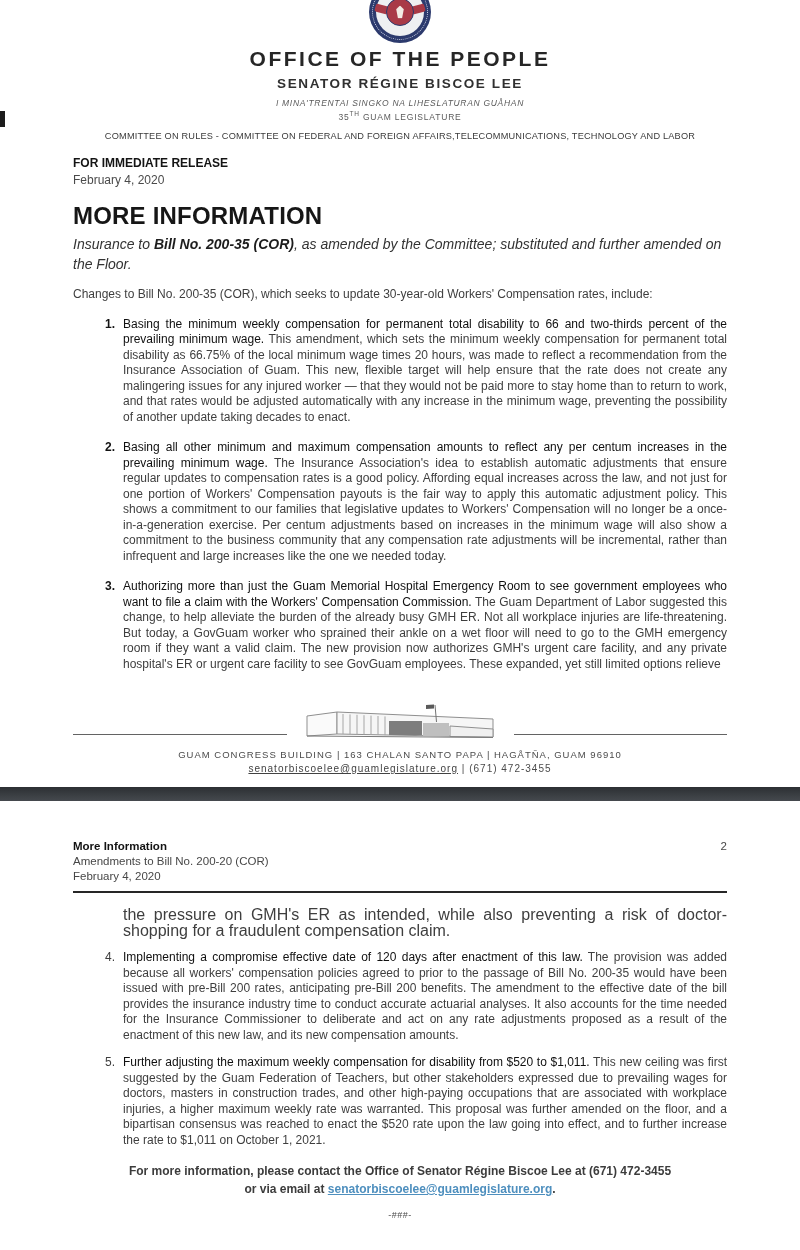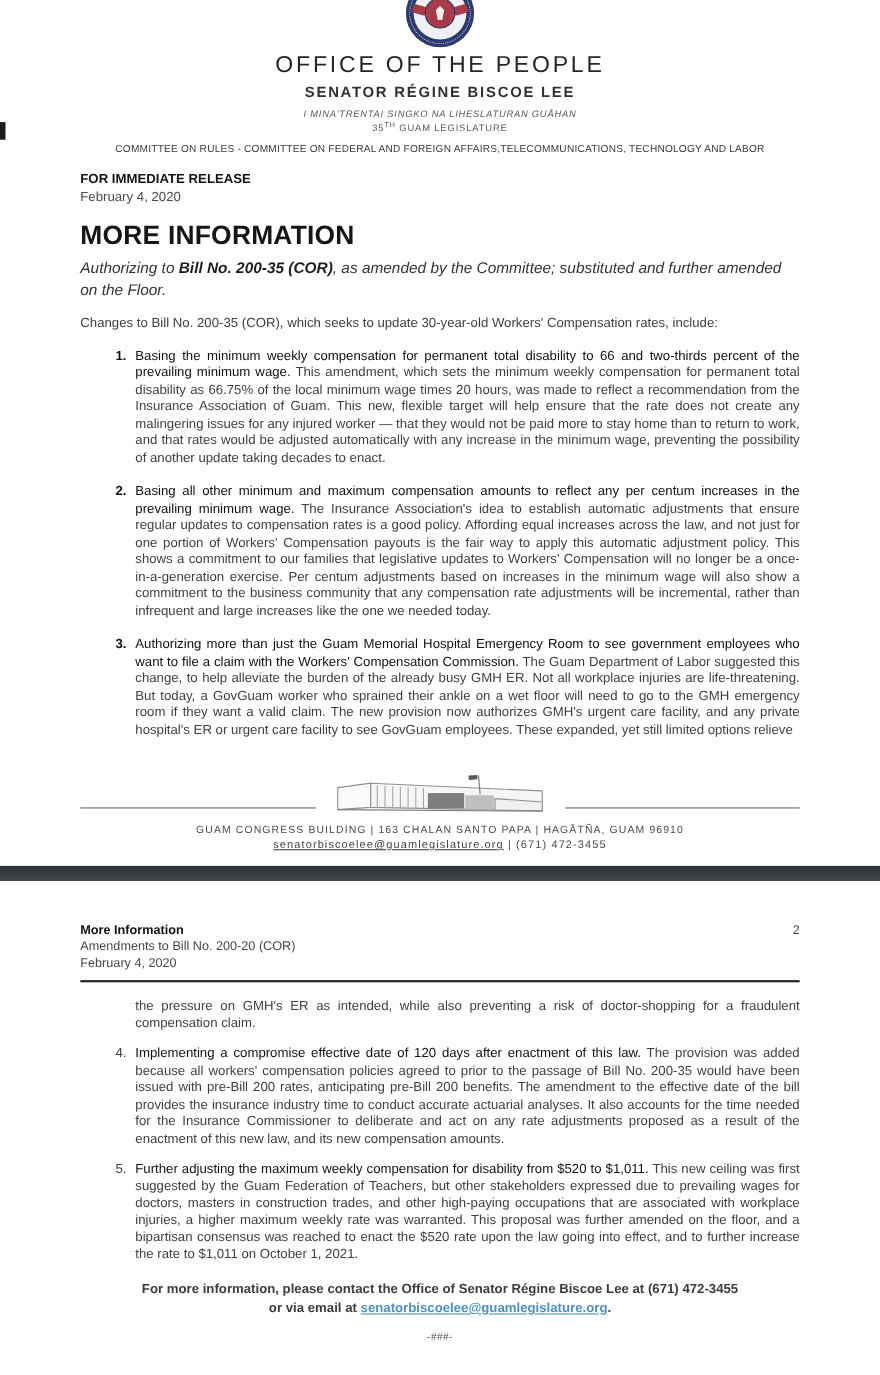--- a/index.html
+++ b/index.html
@@ -14,21 +14,21 @@
   .seal-ring{position:absolute;inset:0;border-radius:50%;background:#2c3a6d;}
   .seal-dots{position:absolute;inset:3px;border-radius:50%;border:1px dotted #cfd4e6;}
   .seal-field{position:absolute;inset:7px;border-radius:50%;background:#eef0f2;}
   .seal-flag{position:absolute;top:24px;width:13px;height:8px;background:#a93a47;border-radius:2px;}
   .seal-flag-l{left:6px;transform:rotate(15deg);}
   .seal-flag-r{right:6px;transform:rotate(-15deg);}
   .seal-core{position:absolute;inset:17px;border-radius:50%;background:#a93a47;border:1px solid #2c3a6d;box-sizing:border-box;}
   .seal-glyph{position:absolute;left:50%;top:50%;width:10px;height:13px;transform:translate(-50%,-50%);
     background:#f2ece4;clip-path:polygon(50% 0,88% 28%,70% 100%,30% 100%,12% 28%);}
 
-  .hdr-office{text-align:center;font-size:21px;font-weight:normal;letter-spacing:2.5px;color:#262626;margin:4px 0 0;}
+  .hdr-office{text-align:center;font-size:21px;font-weight:bold;letter-spacing:2.5px;color:#262626;margin:4px 0 0;}
   .hdr-senator{text-align:center;font-size:13.5px;font-weight:bold;letter-spacing:1.6px;color:#303030;margin-top:5px;}
   .hdr-chamorro{text-align:center;font-size:8.5px;font-style:italic;letter-spacing:0.7px;color:#5a5a5a;margin-top:7px;}
   .hdr-leg{text-align:center;font-size:8.5px;letter-spacing:0.8px;color:#5a5a5a;margin-top:2px;}
   .hdr-leg sup{font-size:6.5px;}
   .hdr-committee{text-align:center;font-size:9.2px;letter-spacing:0.2px;color:#3a3a3a;margin-top:9px;white-space:nowrap;}
 
   .release{margin-top:15px;}
   .release-label{font-size:12px;font-weight:bold;color:#141414;line-height:15px;}
   .release-date{font-size:12px;color:#4a4a4a;line-height:15px;margin-top:2px;}
 
@@ -55,21 +55,21 @@
   
   .page-sep{height:14px;background:linear-gradient(180deg,#2c2f33 0%,#3a3e42 55%,#45494e 100%);}
 
   
   .page2{position:relative;height:449px;padding:0 73px;box-sizing:border-box;overflow:hidden;background:#fff;}
   .p2-header{display:flex;justify-content:space-between;align-items:flex-start;margin-top:38px;}
   .p2h-title{font-size:11.5px;font-weight:bold;color:#131313;line-height:15px;}
   .p2h-sub,.p2h-date{font-size:11.5px;color:#474747;line-height:15px;}
   .p2h-page{font-size:11.5px;color:#474747;line-height:15px;}
   .p2-rule{border:none;border-top:2px solid #262626;margin:7px 0 0;}
-  .p2-cont{margin:14px 0 0 50px;font-size:12px;line-height:15.5px;color:#3e3e3e;text-align:justify;}
+  .p2-cont{margin:14px 0 0 50px;font-size:16px;line-height:15.5px;color:#3e3e3e;text-align:justify;}
   .page2 .item{margin-top:12px;}
   .page2 .item-num{font-weight:normal;color:#3e3e3e;}
   .closing{text-align:center;font-size:12px;color:#3c3c3c;line-height:18px;margin-top:14px;font-weight:bold;}
   .closing a{color:#4e8fbe;text-decoration:underline;cursor:pointer;}
   .end-mark{text-align:center;font-size:9px;color:#4a4a4a;margin-top:5px;letter-spacing:0.5px;}
 </style>
 </head>
 <body>
 
 <section class="page1">
@@ -92,21 +92,21 @@
   <div class="hdr-chamorro">I MINA'TRENTAI SINGKO NA LIHESLATURAN GUÅHAN</div>
   <div class="hdr-leg"><span>35</span><sup>TH</sup> <span>GUAM LEGISLATURE</span></div>
   <div class="hdr-committee">COMMITTEE ON RULES - COMMITTEE ON FEDERAL AND FOREIGN AFFAIRS,TELECOMMUNICATIONS, TECHNOLOGY AND LABOR</div>
 
   <div class="release">
     <div class="release-label">FOR IMMEDIATE RELEASE</div>
     <div class="release-date">February 4, 2020</div>
   </div>
 
   <h1 class="title">MORE INFORMATION</h1>
-  <p class="subtitle"><span>Authorizing to </span><b>Bill No. 200-35 (COR)</b><span>, as amended by the Committee; substituted and further amended on the Floor.</span></p>
+  <p class="subtitle"><span>Insurance to </span><b>Bill No. 200-35 (COR)</b><span>, as amended by the Committee; substituted and further amended on the Floor.</span></p>
 
   <p class="intro">Changes to Bill No. 200-35 (COR), which seeks to update 30-year-old Workers' Compensation rates, include:</p>
 
   <div class="list">
     <div class="item">
       <span class="item-num">1.</span>
       <p class="item-body"><b class="lead">Basing the minimum weekly compensation for permanent total disability to 66 and two-thirds percent of the prevailing minimum wage.</b> <span>This amendment, which sets the minimum weekly compensation for permanent total disability as 66.75% of the local minimum wage times 20 hours, was made to reflect a recommendation from the Insurance Association of Guam. This new, flexible target will help ensure that the rate does not create any malingering issues for any injured worker — that they would not be paid more to stay home than to return to work, and that rates would be adjusted automatically with any increase in the minimum wage, preventing the possibility of another update taking decades to enact.</span></p>
     </div>
     <div class="item">
       <span class="item-num">2.</span>

